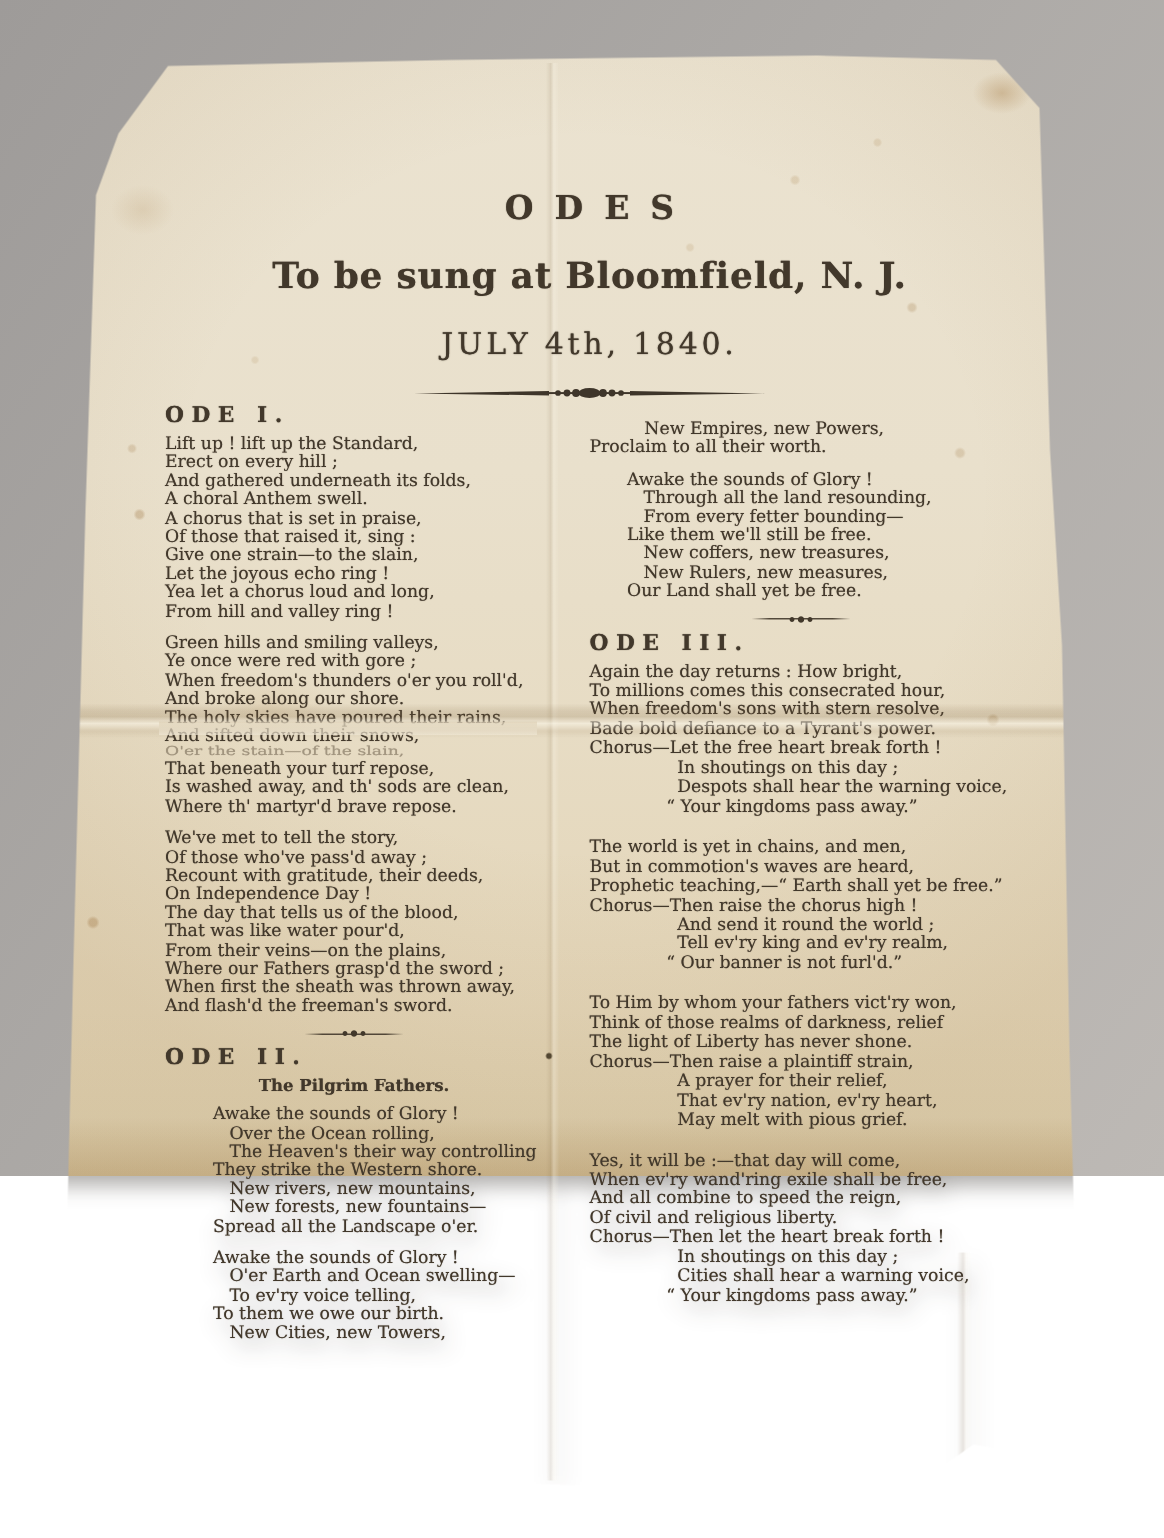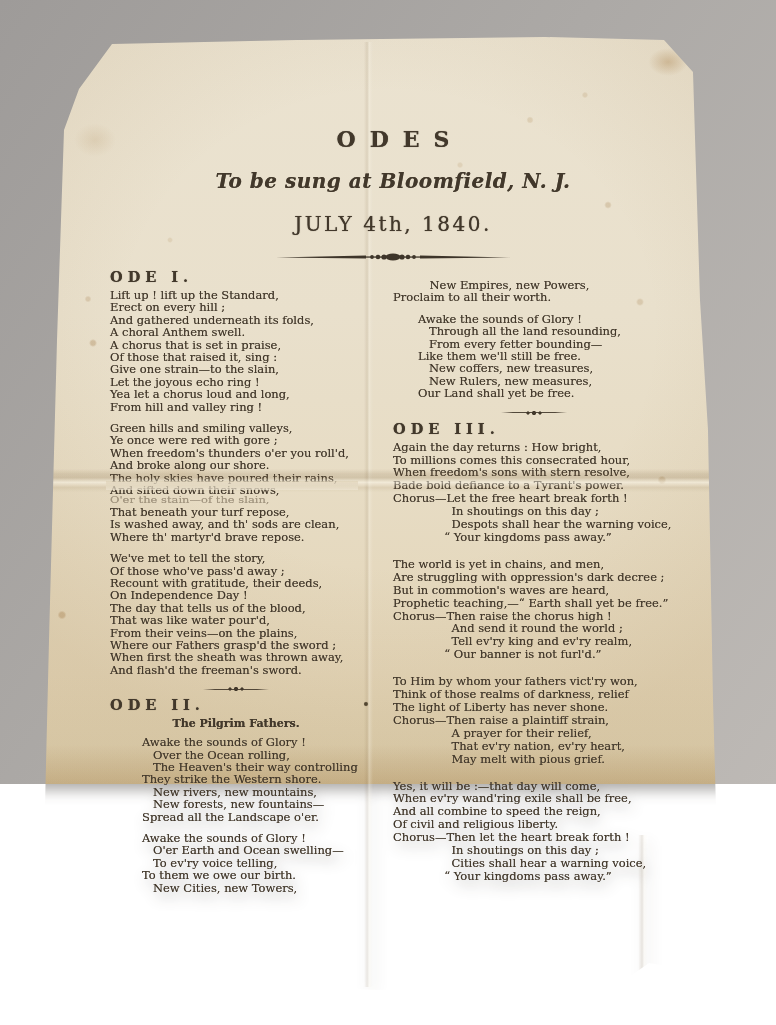--- a/index.html
+++ b/index.html
@@ -63,21 +63,21 @@
   .crease-patch { position:absolute; left:106px; top:481px; width:252px; height:9px; pointer-events:none; z-index:6;
     background:linear-gradient(180deg, rgba(214,199,169,.5), rgba(238,230,212,.72)); filter:blur(.5px); }
 
   .content { position:absolute; inset:0; z-index:3; color:#42382b; }
   .content .line { white-space:pre; font-size:11.5px; line-height:12.4px;
     text-shadow:0 0 .6px rgba(66,56,43,.65); }
 
   .masthead { position:absolute; left:118px; top:126px; width:550px; text-align:center; }
   .m-title { font-size:22px; font-weight:bold; letter-spacing:14px; padding-left:14px;
     text-shadow:0 0 .7px rgba(50,42,30,.8); }
-  .m-sub { margin-top:17px; font-size:20px; font-style:italic; font-weight:bold; letter-spacing:.5px;
+  .m-sub { margin-top:17px; font-size:24px; font-weight:bold; letter-spacing:.5px;
     text-shadow:0 0 .6px rgba(50,42,30,.7); }
   .m-date { margin-top:19px; font-size:20px; font-weight:normal; letter-spacing:2.5px;
     text-shadow:0 0 .8px rgba(50,42,30,.85); }
   .m-orn { display:block; margin:15px auto 0; }
 
   .col { position:absolute; }
   .col-left { left:110px; top:268px; width:252px; }
   .col-right { left:393px; top:279px; width:282px; }
 
   .ode-h { margin:0 0 4px; font-size:14.5px; font-weight:bold; letter-spacing:5px;
@@ -220,21 +220,20 @@
             <div class="line">To millions comes this consecrated hour,</div>
             <div class="line">When freedom's sons with stern resolve,</div>
             <div class="line">Bade bold defiance to a Tyrant's power.</div>
             <div class="line">Chorus—Let the free heart break forth !</div>
             <div class="line">                In shoutings on this day ;</div>
             <div class="line">                Despots shall hear the warning voice,</div>
             <div class="line">              “ Your kingdoms pass away.”</div>
           </div>
         <div class="stanza ode3">
             <div class="line">The world is yet in chains, and men,</div>
-            <div class="line">Are struggling with oppression's dark decree ;</div>
             <div class="line">But in commotion's waves are heard,</div>
             <div class="line">Prophetic teaching,—“ Earth shall yet be free.”</div>
             <div class="line">Chorus—Then raise the chorus high !</div>
             <div class="line">                And send it round the world ;</div>
             <div class="line">                Tell ev'ry king and ev'ry realm,</div>
             <div class="line">              “ Our banner is not furl'd.”</div>
           </div>
         <div class="stanza ode3">
             <div class="line">To Him by whom your fathers vict'ry won,</div>
             <div class="line">Think of those realms of darkness, relief</div>

